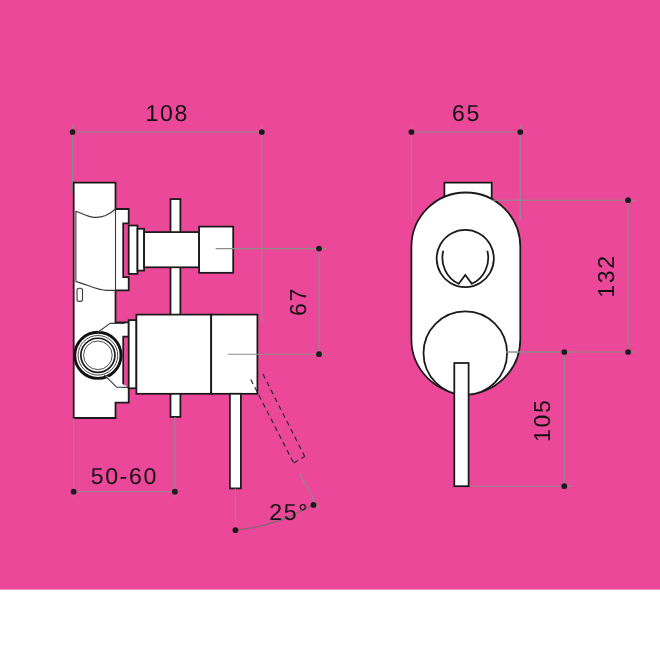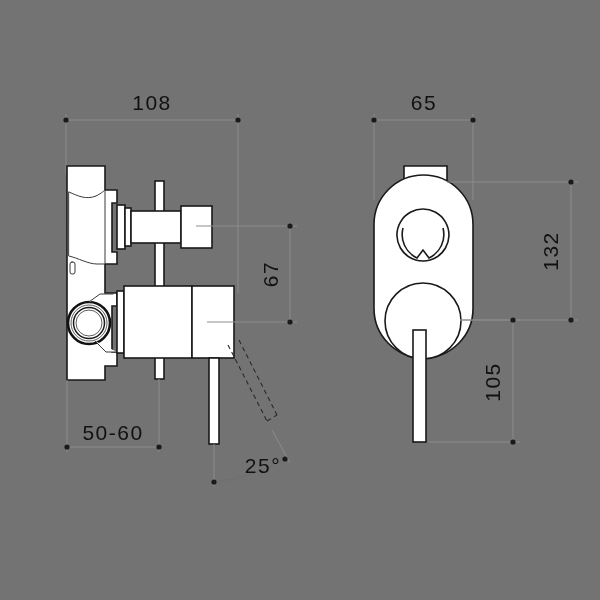--- a/index.html
+++ b/index.html
@@ -9,22 +9,22 @@
   }
   body {
     width: 600px;
     height: 600px;
     font-family: "Liberation Sans", sans-serif;
     overflow: hidden;
   }
   #drawing-root {
     position: relative;
     width: 600px;
-    height: 600px;
-    background: #737373;
+    height: 536px;
+    background: #ec4899;
   }
   svg#tech-drawing {
     display: block;
     width: 600px;
     height: 600px;
   }
   .part-outline {
     fill: #ffffff;
     stroke: #1a1a1a;
     stroke-width: 1.6;

